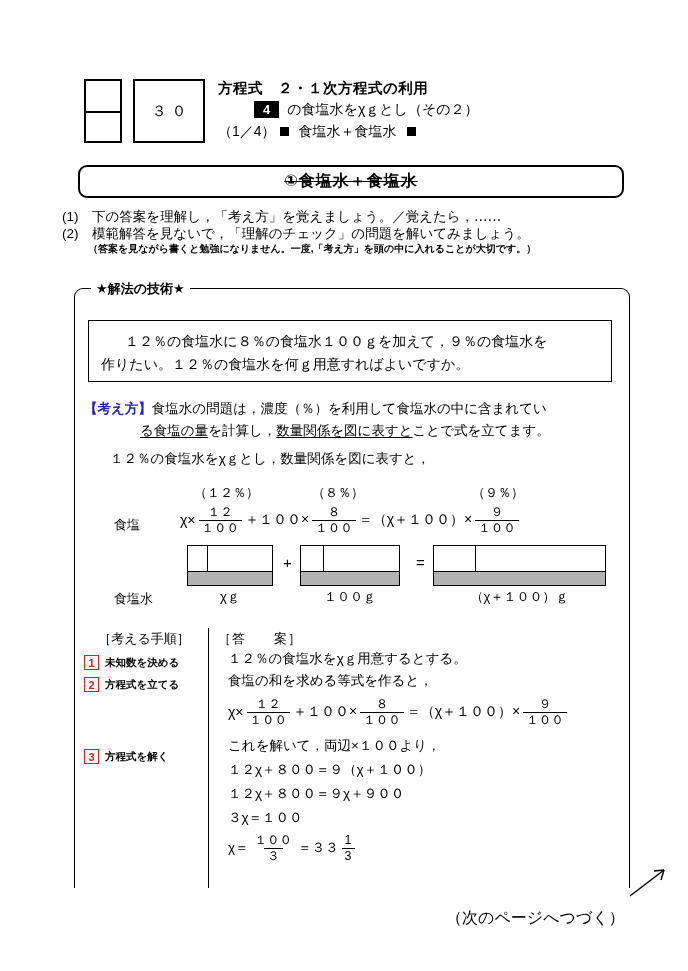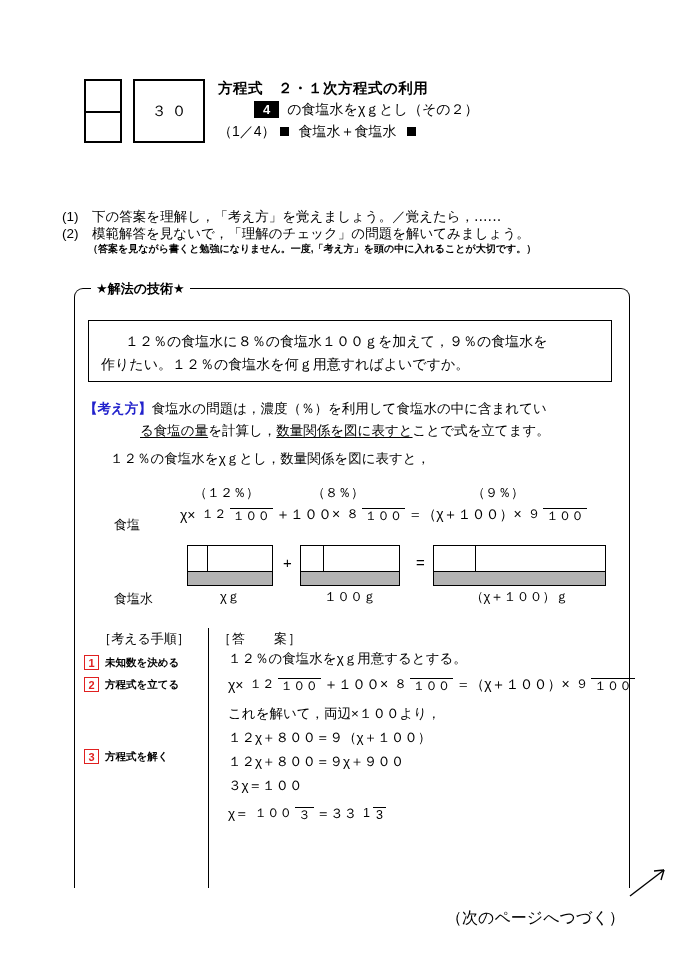--- a/index.html
+++ b/index.html
@@ -141,21 +141,21 @@
   .lbl-water {
     position: absolute; left: 30px; top: 106px;
     font-size: 13px; white-space: nowrap;
   }
   .eqrow {
     position: absolute; left: 96px; top: 22px;
     display: flex; align-items: center; font-size: 14px;
     white-space: nowrap;
   }
   .frac {
-    display: inline-flex; flex-direction: row; align-items: center;
+    display: inline-flex; flex-direction: column; align-items: center;
     vertical-align: middle; margin: 0 3px; line-height: 1;
   }
   .frac .n { font-size: 12.5px; padding: 0 3px 1px 3px; }
   .frac .d {
     font-size: 12.5px; padding: 1px 3px 0 3px;
     border-top: 1.2px solid #000;
   }
 
   
   .bar {
@@ -238,20 +238,23 @@
       <span>の食塩水をχｇとし（その２）</span>
     </div>
     <div class="hdr-line3">
       <span>（1／4）</span>
       <span class="sq"></span>
       <span style="padding:0 6px;">食塩水＋食塩水</span>
       <span class="sq"></span>
     </div>
   </div>
 
+  <div class="title-bar">
+    <span class="t">①食塩水＋食塩水</span>
+  </div>
 
   <div class="howto">
     <div class="howto-item">(1)　下の答案を理解し，「考え方」を覚えましょう。／覚えたら，‥‥‥</div>
     <div class="howto-item">(2)　模範解答を見ないで，「理解のチェック」の問題を解いてみましょう。</div>
     <div class="howto-note">（答案を見ながら書くと勉強になりません。一度,「考え方」を頭の中に入れることが大切です。）</div>
   </div>
 
   <div class="panel">
     <span class="panel-legend">★解法の技術★</span>
   </div>
@@ -337,20 +340,21 @@
     </div>
     <div class="step s3">
       <span class="nbox">3</span>
       <span class="stxt">方程式を解く</span>
     </div>
   </div>
 
   <div class="answer">
     <div class="ans-head">［答　　案］</div>
     <div class="ans-line">１２％の食塩水をχｇ用意するとする。</div>
+    <div class="ans-line">食塩の和を求める等式を作ると，</div>
 
     <div class="ans-eq">
       <span>χ×</span>
       <span class="frac">
         <span class="n">１２</span>
         <span class="d">１００</span>
       </span>
       <span>＋１００×</span>
       <span class="frac">
         <span class="n">８</span>

